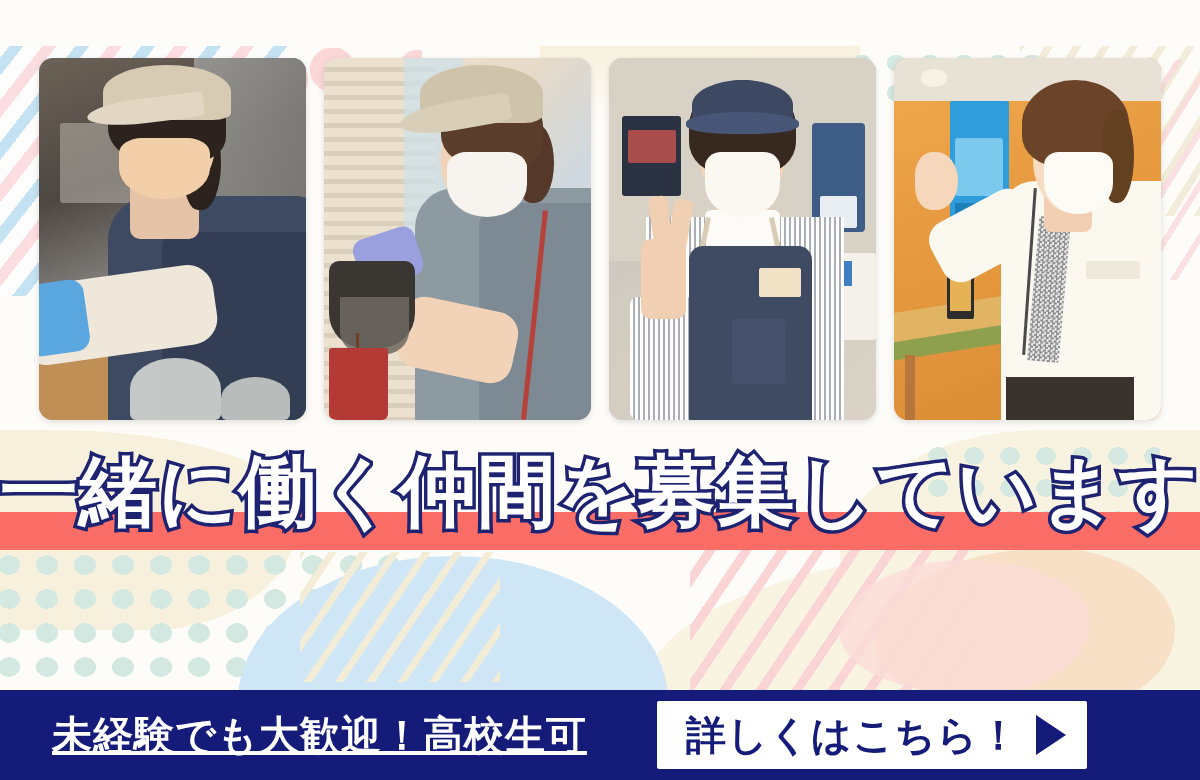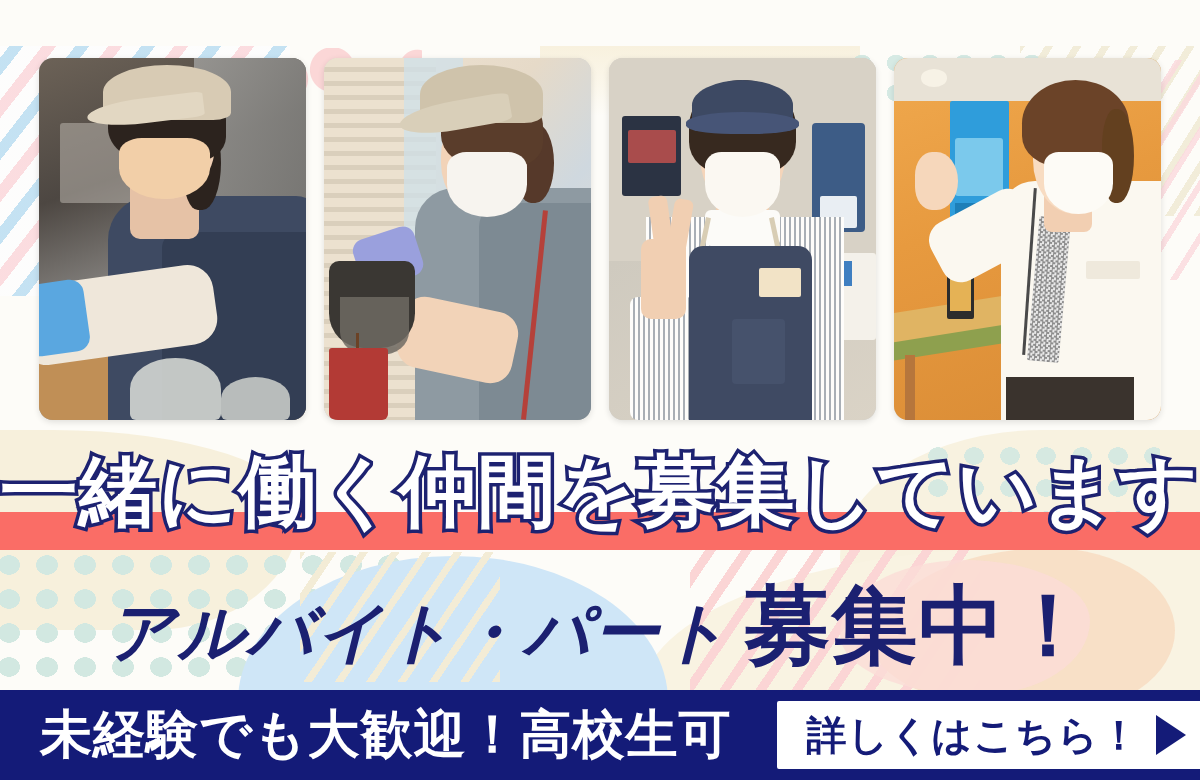--- a/index.html
+++ b/index.html
@@ -270,28 +270,28 @@
     font-family:"DejaVu Sans",sans-serif;font-style:italic;}
   .hl2-b{font-size:86px;font-weight:bold;letter-spacing:1px;margin-left:14px;}
 
   
   .bottombar{
     position:absolute;left:0;top:690px;width:1200px;height:90px;
     background:#141b78;z-index:7;
     display:flex;align-items:center;
   }
   .bb-text{
-    color:#ffffff;font-size:52px;font-weight:bold;
-    margin-left:40px;white-space:nowrap;letter-spacing:1px;
+    color:#ffffff;font-size:40px;font-weight:bold;
+    margin-left:52px;white-space:nowrap;letter-spacing:1px;text-decoration:underline;
   }
   .cta{
-    margin-left:46px;background:#ffffff;
+    margin-left:70px;background:#ffffff;
     border:3px solid #ffffff;border-radius:2px;
     height:62px;display:flex;align-items:center;
-    padding:0 36px 0 26px;cursor:pointer;
+    padding:0 18px 0 26px;cursor:pointer;
   }
   .cta-text{
     color:#141b78;font-size:40px;font-weight:bold;
     white-space:nowrap;letter-spacing:1px;
   }
   .cta-arrow{
     margin-left:16px;width:0;height:0;
     border-top:20px solid transparent;
     border-bottom:20px solid transparent;
     border-left:30px solid #141b78;
@@ -421,24 +421,20 @@
       <div class="ph-part p4-hairs"></div>
       <div class="ph-part p4-mask"></div>
     </div>
 
   </div>
 
   <div class="coral-band"></div>
 
   <div class="headline1">一緒に働く仲間を募集しています！</div>
 
-  <div class="headline2">
-    <span class="hl2-a">アルバイト・パート</span>
-    <span class="hl2-b">募集中！</span>
-  </div>
 
   <div class="bottombar">
     <span class="bb-text">未経験でも大歓迎！高校生可</span>
     <div class="cta">
       <span class="cta-text">詳しくはこちら！</span>
       <span class="cta-arrow"></span>
     </div>
   </div>
 
 </div>

